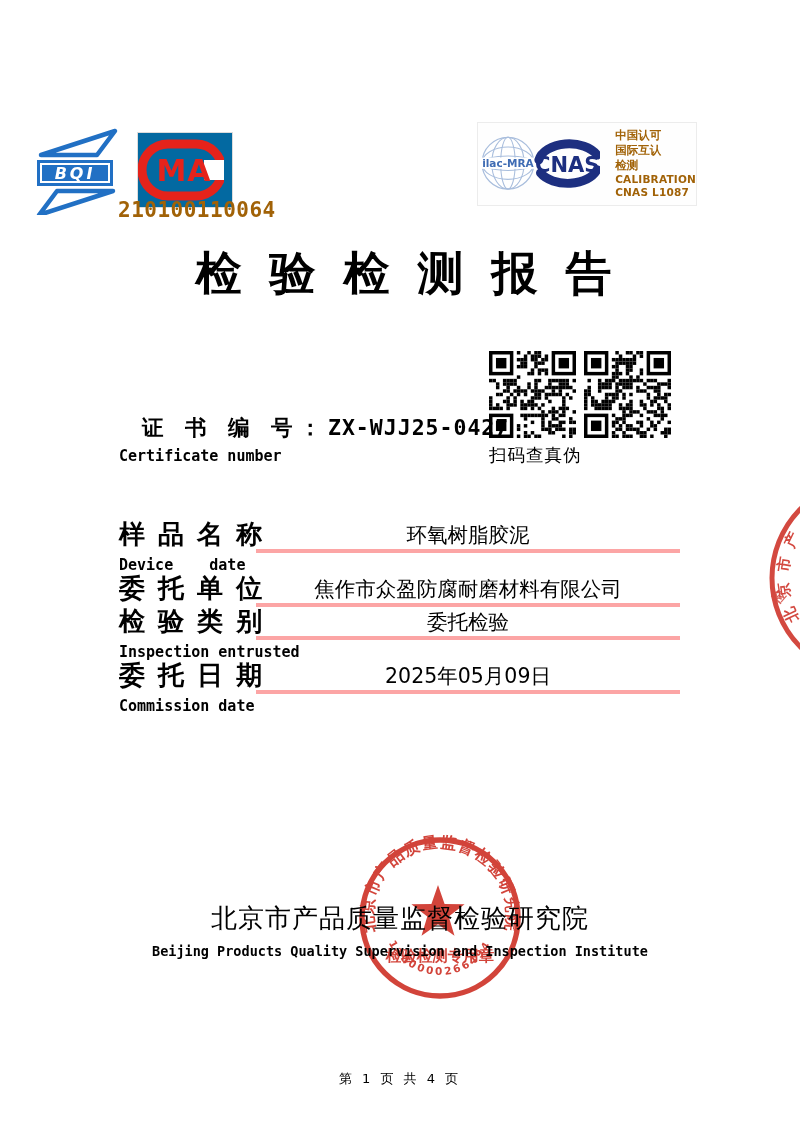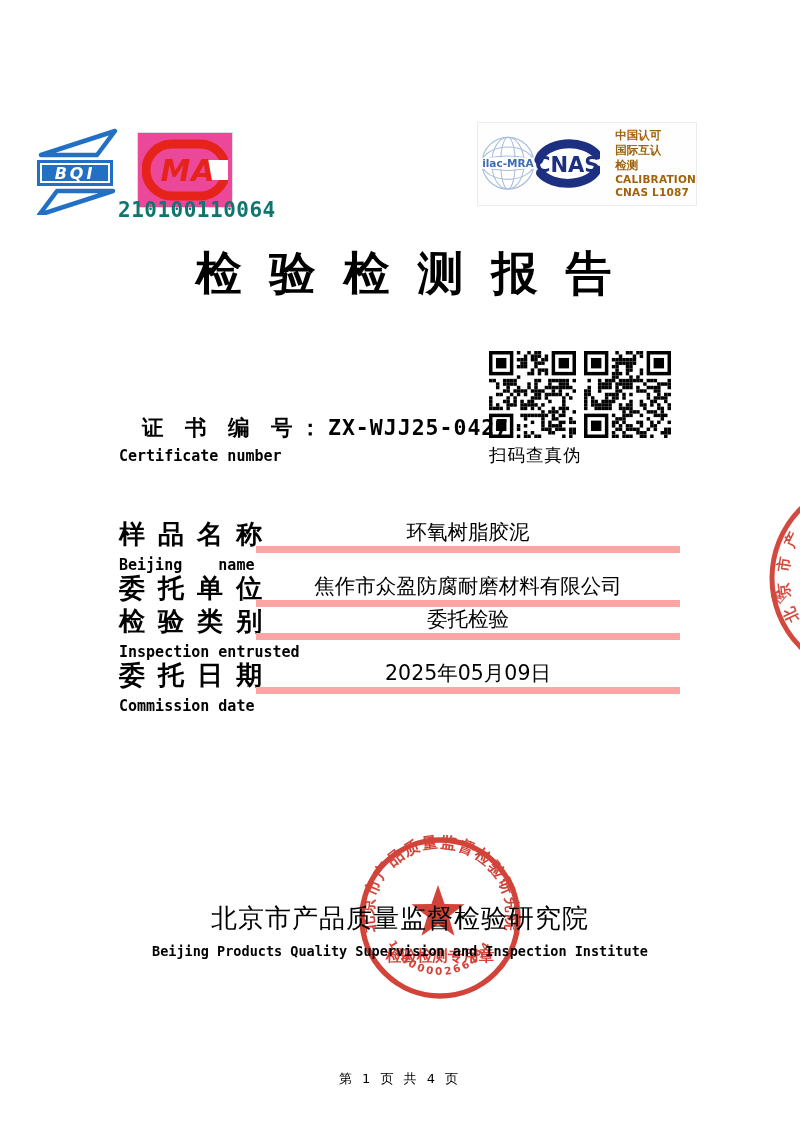--- a/index.html
+++ b/index.html
@@ -2,23 +2,23 @@
 <html><head>
 <meta charset="utf-8">
 <style>
   html,body{margin:0;padding:0;background:#ffffff;}
   .page{position:relative;width:800px;height:1131px;background:#fff;overflow:hidden;
         font-family:"DejaVu Sans","Liberation Sans",sans-serif;color:#000;}
 
   
   .bqi{position:absolute;left:33px;top:127px;}
   .cma-box{position:absolute;left:137px;top:132px;width:94px;height:74px;border:1px solid #dcdcdc;
-           background:#ec4899;display:flex;align-items:center;justify-content:center;font-style:italic;}
+           background:#0369a1;display:flex;align-items:center;}
   .approval-no{position:absolute;left:118px;top:198px;font-size:21px;font-weight:600;
-               color:#0f766e;letter-spacing:.5px;font-family:"DejaVu Sans Mono","Liberation Mono",monospace;}
+               color:#a16207;letter-spacing:.5px;font-family:"DejaVu Sans Mono","Liberation Mono",monospace;}
   .cnas-block{position:absolute;left:477px;top:122px;width:218px;height:82px;border:1px solid #ececec;
               background:#fefefe;display:flex;align-items:center;}
   .cnas-text{margin-left:15px;color:#a16207;line-height:1.3;}
   .cnas-text .zh{font-size:11.5px;font-weight:bold;}
   .cnas-text .en{font-size:10.5px;font-weight:bold;letter-spacing:.2px;}
 
   
   .title{position:absolute;top:243px;left:13px;right:0;text-align:center;
          font-family:"DejaVu Serif","Liberation Serif",serif;font-weight:bold;
          font-size:46px;letter-spacing:6px;white-space:pre;}
@@ -37,21 +37,21 @@
               font-size:21.5px;letter-spacing:1px;}
   .cert-en{position:absolute;left:119px;top:447px;font-family:"DejaVu Sans Mono","Liberation Mono",monospace;
            font-weight:bold;font-size:15px;}
 
   
   .fields{position:absolute;left:119px;top:523px;width:561px;}
   .field{margin-bottom:3px;}
   .f-main{display:flex;align-items:flex-end;height:30px;}
   .f-label{width:137px;flex:0 0 137px;font-size:26px;font-weight:600;letter-spacing:2px;
            white-space:nowrap;padding-bottom:1px;}
-  .f-value{flex:1;border-bottom:7px solid #fca5a5;text-align:center;font-size:20.5px;
+  .f-value{flex:1;border-bottom:4px solid #fca5a5;text-align:center;font-size:20.5px;
            height:30px;line-height:32px;white-space:nowrap;}
   .f-en{font-family:"DejaVu Sans Mono","Liberation Mono",monospace;font-weight:600;
         font-size:15px;margin-top:3px;height:18px;white-space:pre;}
 
   
   .institute{position:absolute;top:901px;left:0;right:0;text-align:center;}
   .inst-zh{font-size:26px;letter-spacing:1px;}
   .inst-en{margin-top:7px;font-family:"DejaVu Sans Mono","Liberation Mono",monospace;
            font-weight:bold;font-size:13.5px;}
 
@@ -568,21 +568,21 @@
     <span class="cert-value">ZX-WJJ25-0427</span>
   </div>
   <div class="cert-en">Certificate number</div>
 
   <div class="fields">
     <div class="field">
       <div class="f-main">
         <span class="f-label">样 品 名 称</span>
         <span class="f-value">环氧树脂胶泥</span>
       </div>
-      <div class="f-en">Beijing    name</div>
+      <div class="f-en">Device    date</div>
     </div>
     <div class="field">
       <div class="f-main">
         <span class="f-label">委 托 单 位</span>
         <span class="f-value">焦作市众盈防腐耐磨材料有限公司</span>
       </div>
     </div>
     <div class="field">
       <div class="f-main">
         <span class="f-label">检 验 类 别</span>

